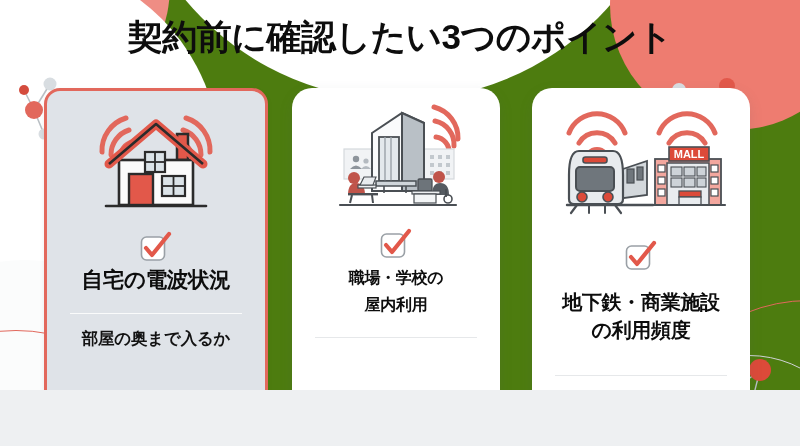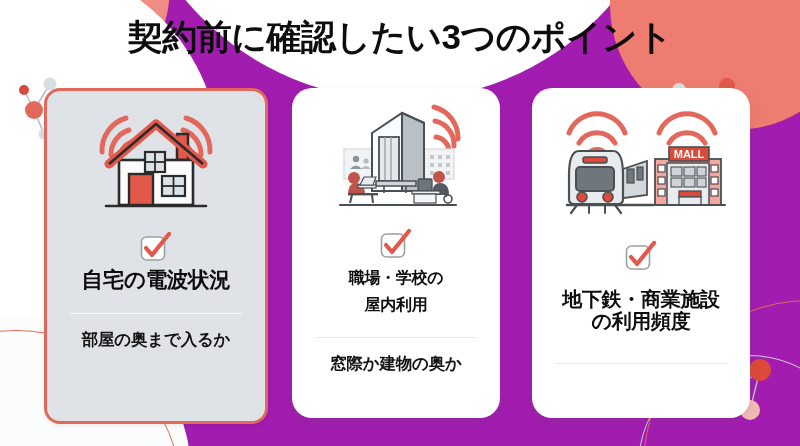--- a/index.html
+++ b/index.html
@@ -9,23 +9,23 @@
   body {
     width: 800px;
     height: 446px;
     overflow: hidden;
     font-family: "Liberation Sans", "DejaVu Sans", sans-serif;
     background: #eef0f2;
   }
   #slide {
     position: relative;
     width: 800px;
-    height: 446px;
+    height: 390px;
     overflow: hidden;
-    background: #a21caf;
+    background: #4d7c0f;
   }
 
   
   .bg-layer { position: absolute; inset: 0; overflow: hidden; }
 
   .blob-tl {
     position: absolute;
     left: -120px; top: -160px;
     width: 290px; height: 290px;
     border-radius: 50%;
@@ -155,41 +155,42 @@
     font-size: 16px;
     line-height: 27px;
     font-weight: 700;
     color: #0d0d0d;
     text-align: center;
     letter-spacing: -0.3px;
     padding: 0 6px;
     white-space: pre-line;
   }
   .card--primary .card-title { font-size: 21.5px; }
-  .card--three .card-title { font-size: 20px; line-height: 22px; }
+  .card--three .card-title { font-size: 20px; line-height: 28px; }
 
   .divider {
     height: 1px;
     background: #fdfdfd;
     margin: 0 auto;
   }
   .card--primary .divider { width: 172px; margin-top: 19px; background: #fafbfb; }
   .card--plain .divider { width: 162px; margin-top: 19px; background: #e6e8ea; }
   .card--three .divider { width: 172px; }
 
   .card-sub {
     margin-top: 14px;
     font-size: 16.5px;
     line-height: 22px;
     font-weight: 700;
     color: #131313;
     text-align: center;
     letter-spacing: -0.2px;
     padding: 0 8px;
     white-space: pre-line;
+    font-family: Liberation Serif, serif;
   }
   .card--three .card-sub { font-size: 15.5px; }
 </style>
 </head>
 <body>
 
 <div id="slide">
 
   <div class="bg-layer">
     <div class="white-top"></div>
@@ -349,21 +350,20 @@
       </div>
       <div class="check-area">
         <svg width="34" height="32" viewBox="0 0 34 32">
           <rect x="2.5" y="6" width="23" height="23" rx="5" fill="#ffffff" stroke="#9aa0a6" stroke-width="1.6"></rect>
           <path d="M7 17 L13 24 L30 3" fill="none" stroke="#e2584a" stroke-width="4.2" stroke-linecap="round" stroke-linejoin="round"></path>
         </svg>
       </div>
       <div class="card-title">職場・学校の
 屋内利用</div>
       <div class="divider"></div>
-      <div class="card-sub">窓際か建物の奥か</div>
     </div>
 
     <div class="card card--plain card--three">
       <div class="icon-area">
         <svg width="172" height="120" viewBox="0 0 172 120">
 
           <g fill="none" stroke="#e2685c" stroke-linecap="round">
             <path d="M14 34 A30 30 0 0 1 70 34" stroke-width="5"></path>
             <path d="M24 44 A21 21 0 0 1 60 44" stroke-width="5"></path>
             <path d="M34 54 A11 11 0 0 1 50 54" stroke-width="5"></path>

